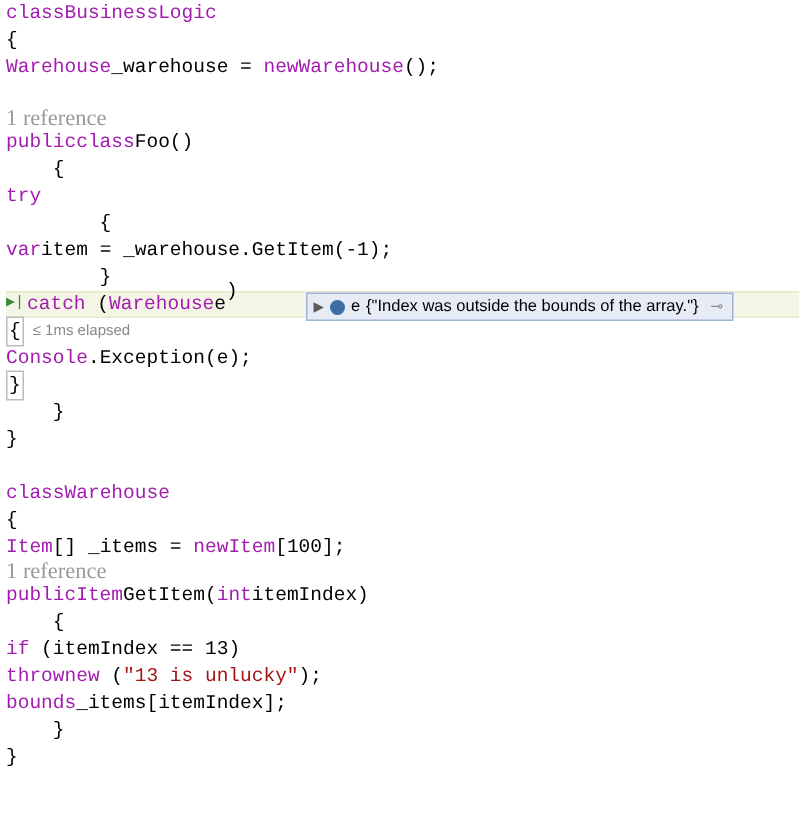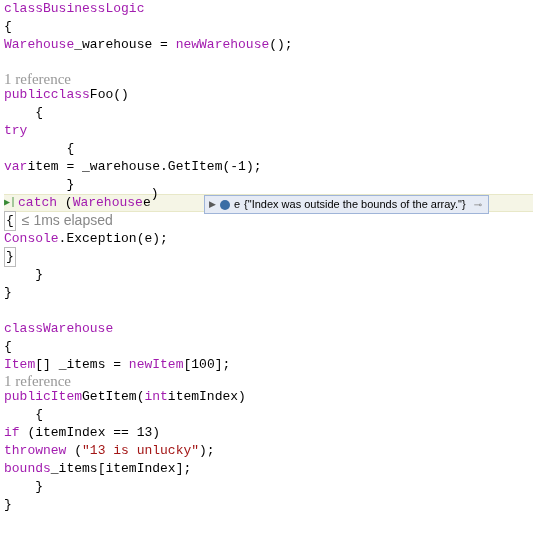--- a/index.html
+++ b/index.html
@@ -15,21 +15,21 @@
     padding-left: 4px;
   }
   .line { white-space: pre; position: relative; height: 18px; display: flex; align-items: center; }
   .kw { color: #a21caf; }
   .type { color: #a21caf; }
   .str { color: #a31515; }
   .codelens { color: #999999; font-size: 15px; font-family: Liberation Serif, serif; height: 14px; padding-left: 0; }
   .current-line { background: #f5f5e6; border-top: 1px solid #e8e8c8; border-bottom: 1px solid #e8e8c8; }
   .perf-tip {
     color: #888888;
-    font-size: 14px;
+    font-size: 10px;
     font-family: 'Segoe UI', Arial, sans-serif;
     padding: 0 4px;
     margin-left: 2px;
   }
   .datatip {
     position: absolute;
     left: 200px;
     top: 0;
     background: #e6ebf5;
     border: 1px solid #9fb4d8;

